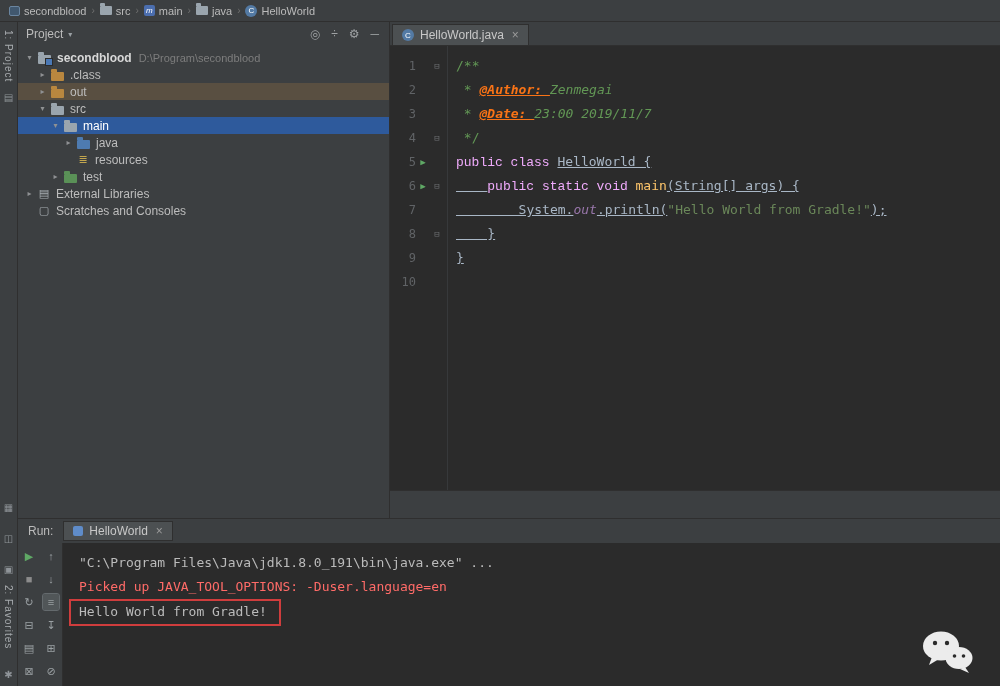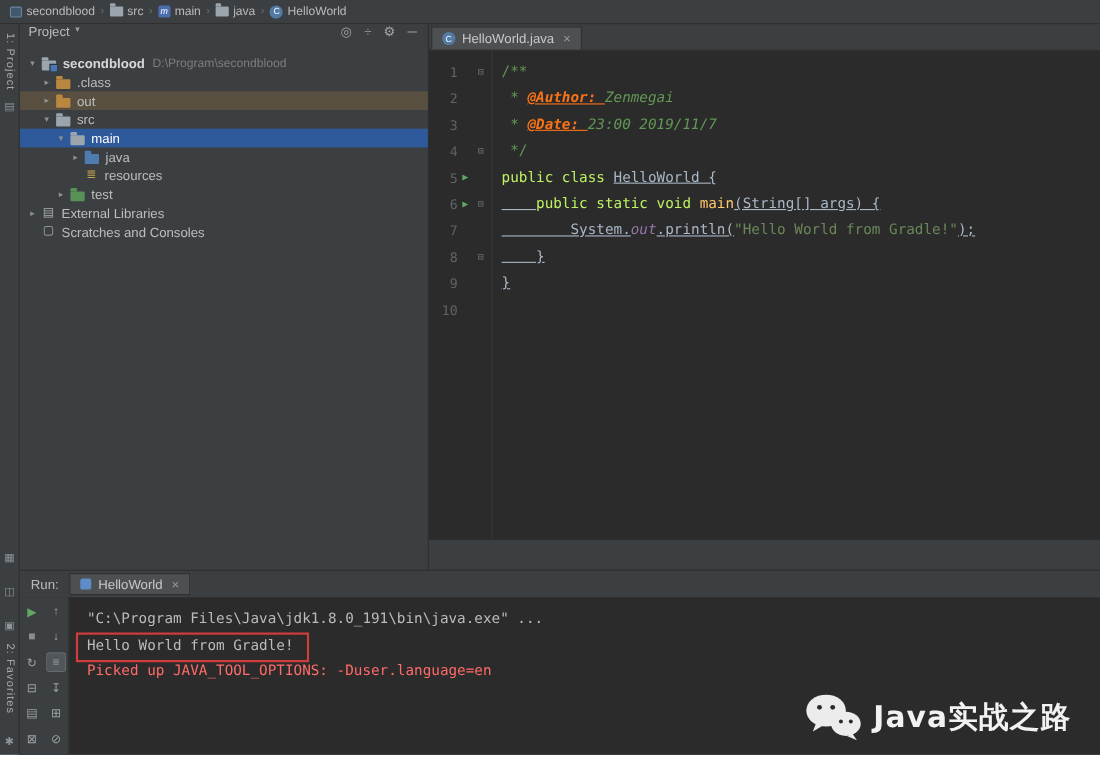--- a/index.html
+++ b/index.html
@@ -25,21 +25,21 @@
                 flex-direction:column; align-items:center; font-size:10px; color:#a7abae; }
   .vlabel { writing-mode:vertical-rl; letter-spacing:1px; white-space:nowrap; cursor:pointer; }
   .vlabel.top { margin-top:8px; }
   .strip-icon { margin-top:10px; font-size:10px; color:#8f9499; cursor:pointer; }
   .strip-bottom { margin-top:auto; display:flex; flex-direction:column; align-items:center; gap:10px; padding-bottom:6px; }
   .center { flex:1; display:flex; flex-direction:column; }
   .work-row { display:flex; height:496px; }
 
   
   .project-panel { width:372px; background:#3c3f41; border-right:1px solid #2f2f2f; display:flex; flex-direction:column; }
-  .panel-header { height:24px; display:flex; align-items:flex-start; padding:0 10px 0 8px; font-size:12px; color:#bbbbbb; }
+  .panel-header { height:24px; display:flex; align-items:center; padding:0 10px 0 8px; font-size:12px; color:#bbbbbb; }
   .panel-header .caret { font-size:8px; color:#9aa0a3; margin-left:5px; }
   .panel-header .spacer { flex:1; }
   .hicon { font-size:12px; color:#9fa2a4; margin-left:11px; cursor:pointer; line-height:1; }
   .tree { flex:1; font-size:12px; padding-top:3px; overflow:hidden; }
   .tree-row { height:17px; display:flex; align-items:center; white-space:nowrap; cursor:pointer; }
   .tree-row.selected { background:#2e5a9c; }
   .tree-row.selected .tlabel { color:#ffffff; }
   .tree-row.hover { background:#594f41; }
   .tcaret { width:13px; text-align:center; font-size:8px; color:#8f9193; flex:none; }
   .tlabel { color:#bdbdbd; margin-left:1px; }
@@ -72,21 +72,21 @@
   .gutter { width:58px; padding-top:8px; background:#2b2b2b; border-right:1px solid #37393b; flex:none; }
   .g-row { height:24px; display:flex; align-items:center; }
   .g-num { width:26px; text-align:right; color:#606366; font-size:12px; }
   .g-run { width:14px; text-align:center; color:#5fa865; font-size:9px; cursor:pointer; }
   .g-fold { width:14px; text-align:center; color:#6e7073; font-size:9px; cursor:pointer; }
   .code { flex:1; padding:8px 0 0 8px; color:#a9b7c6; white-space:pre; cursor:text; }
   .code-line { height:24px; line-height:24px; }
   .tok-comment { color:#629755; }
   .tok-doctag { color:#f97316; text-decoration:underline; font-style:italic; font-weight:bold; }
   .tok-docval { color:#629755; font-style:italic; }
-  .tok-kw { color:#bef264; }
+  .tok-kw { color:#f0abfc;font-family:Liberation Mono, monospace; }
   .tok-plain { color:#a9b7c6;text-decoration:underline; }
   .tok-method { color:#ffc66b; }
   .tok-field { color:#9876aa; font-style:italic; }
   .tok-string { color:#6a8759; }
   .editor-filler { height:28px; background:#3c3f41; border-top:1px solid #2f2f2f; }
 
   
   .run-panel { height:168px; display:flex; flex-direction:column; background:#3c3f41; border-top:1px solid #2f2f2f; }
   .run-header { height:24px; display:flex; align-items:center; padding-left:10px; font-size:12px; color:#bbbbbb; }
   .run-tab { display:flex; align-items:center; gap:6px; background:#4c5052; border:1px solid #2f2f2f;
@@ -317,36 +317,35 @@
                 <div class="tb-icon">↓</div>
                 <div class="tb-icon active">≡</div>
                 <div class="tb-icon">↧</div>
                 <div class="tb-icon">⊞</div>
                 <div class="tb-icon">⊘</div>
               </div>
           </div>
           <div class="console">
             <div id="console-lines">
                 <div class="console-line">"C:\Program Files\Java\jdk1.8.0_191\bin\java.exe" ...</div>
+                <div class="console-line con-error">Picked up JAVA_TOOL_OPTIONS: -Duser.language=en</div>
                 <div class="console-line"><span class="red-box">Hello World from Gradle!</span></div>
-                <div class="console-line con-error">Picked up JAVA_TOOL_OPTIONS: -Duser.language=en</div>
                 <div class="console-line"></div>
               </div>
             <div class="watermark">
               <svg width="52" height="44" viewBox="0 0 52 44">
                 <ellipse cx="19" cy="16" rx="18" ry="14.5" fill="#ececec"></ellipse>
                 <path d="M10 27 L7 35 L17 29 Z" fill="#ececec"></path>
                 <ellipse cx="37" cy="28" rx="13.5" ry="11" fill="#ececec"></ellipse>
                 <path d="M43 37 L47 43 L38 39 Z" fill="#ececec"></path>
                 <circle cx="13" cy="13" r="2.2" fill="#2b2b2b"></circle>
                 <circle cx="25" cy="13" r="2.2" fill="#2b2b2b"></circle>
                 <circle cx="32.5" cy="26" r="1.8" fill="#2b2b2b"></circle>
                 <circle cx="41.5" cy="26" r="1.8" fill="#2b2b2b"></circle>
               </svg>
-              <span class="wm-text">Java实战之路</span>
             </div>
           </div>
         </div>
       </div>
 
     </div>
   </div>
 </div>
 
 </body></html>

